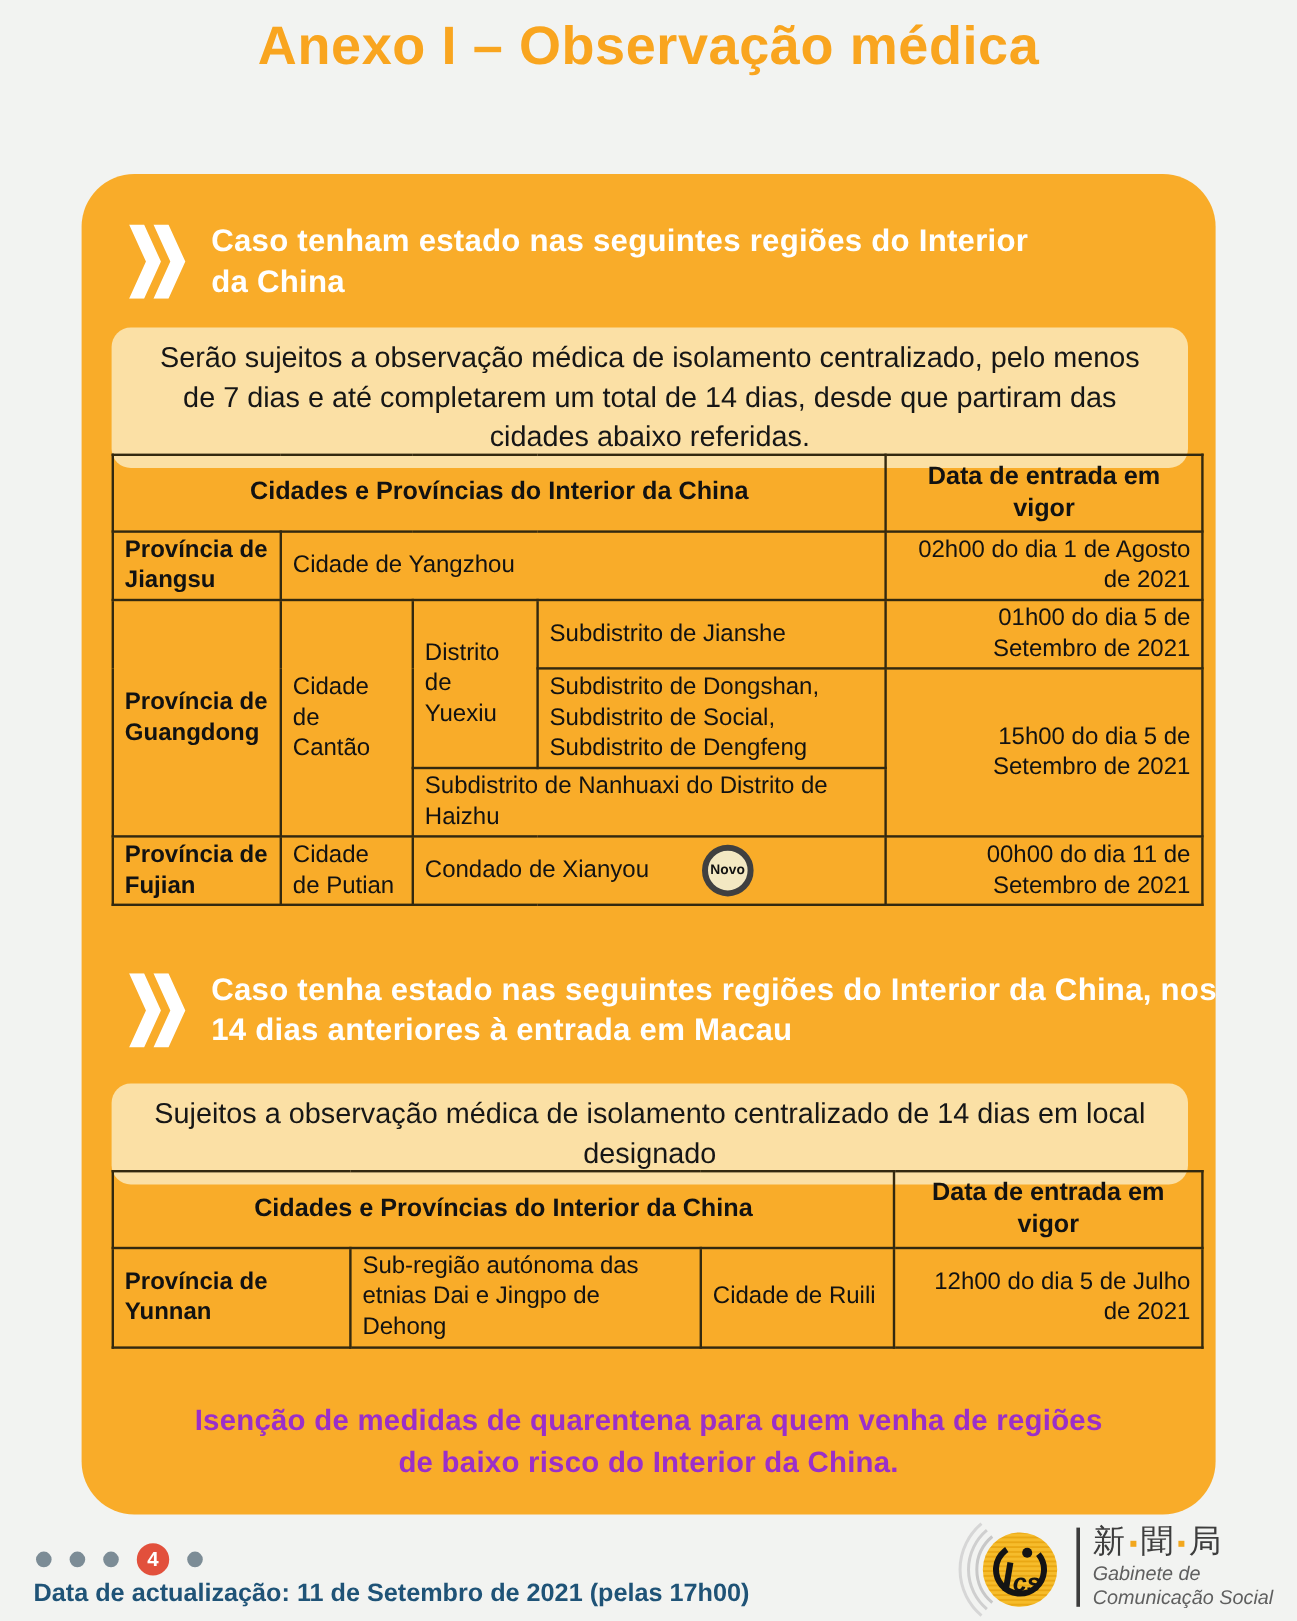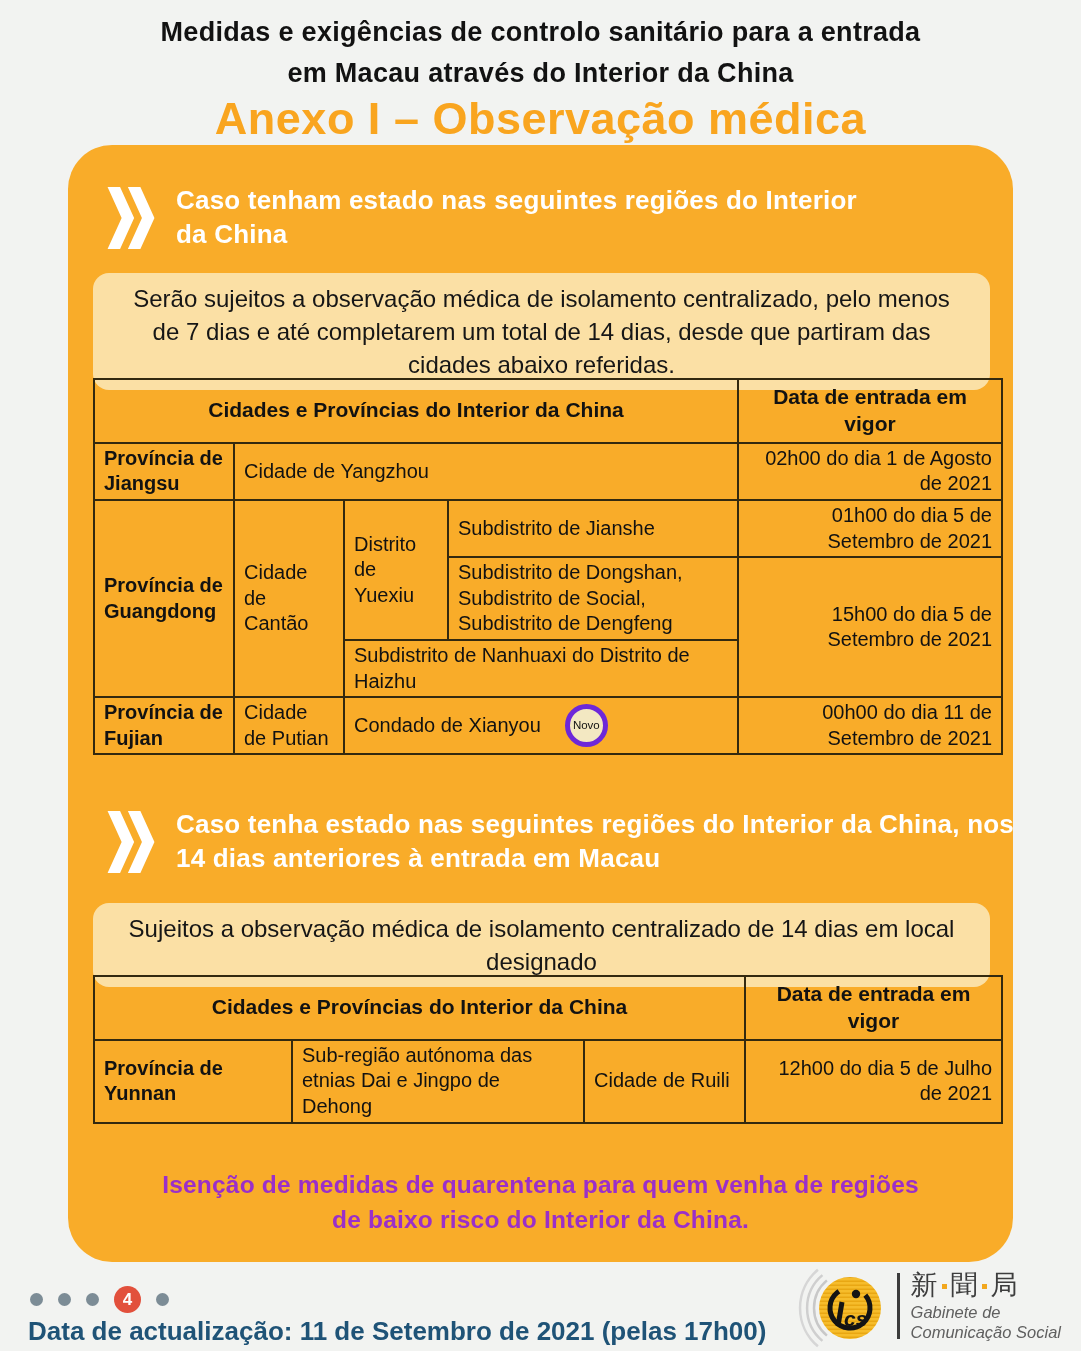--- a/index.html
+++ b/index.html
@@ -31,54 +31,50 @@
   
   .tbl { position:absolute; left:25px; width:910px; border-collapse:collapse; table-layout:fixed; }
   .tbl1 { top:233px; }
   .tbl2 { top:830px; }
   .tbl td { border:2px solid #33290f; padding:2px 9px; font-size:20px; color:#121212;
             vertical-align:middle; line-height:1.28; }
   .tbl .hdr td { font-weight:bold; text-align:center; font-size:21px; padding:4px 6px; }
   .province { color:#156B6B; font-weight:bold; }
   .date { text-align:right; font-size:17px; padding:2px 5px; }
   .xcell { display:flex; align-items:center; }
-  .novo { display:inline-flex; align-items:center; justify-content:center; margin-left:24px;
-          width:43px; height:43px; border-radius:50%; background:#F3E8C2; border:5px solid #6d28d9;
-          color:#111; font-size:11.5px; font-weight:normal; flex:0 0 auto; }
+  .novo { display:inline-flex; align-items:center; justify-content:center; margin-left:44px;
+          width:43px; height:43px; border-radius:50%; background:#F3E8C2; border:5px solid #404040;
+          color:#111; font-size:11.5px; font-weight:bold; flex:0 0 auto; }
 
   .exempt { position:absolute; top:1023px; left:0; width:100%; text-align:center; }
   .exempt-inner { display:inline-block; max-width:780px; color:#9B2FC9; font-size:24.5px;
                   font-weight:600; line-height:1.42; letter-spacing:.2px; }
 
   
   .dots { position:absolute; left:30px; top:1286px; display:flex; align-items:center; gap:15px; }
   .dot { width:13px; height:13px; border-radius:50%; background:#7C8C96; }
   .dot-active { width:27px; height:27px; border-radius:50%; background:#E2503C; color:#fff;
                 display:flex; align-items:center; justify-content:center;
                 font-size:17px; font-weight:bold; }
-  .update { position:absolute; left:28px; top:1316px; color:#1F5377; font-size:26px; font-weight:bold; }
+  .update { position:absolute; left:28px; top:1316px; color:#1F5377; font-size:21px; font-weight:bold; }
 
   .logo { position:absolute; right:20px; top:1262px; height:88px; display:flex; align-items:center; gap:11px; }
   .logo-divider { width:3px; height:66px; background:#3c3c3c; }
   .logo-text { display:flex; flex-direction:column; justify-content:center; }
   .logo-cn { display:flex; align-items:center; color:#3d3d3d; font-size:27px; line-height:1.1;
              font-family:"DejaVu Sans","Liberation Sans",sans-serif; }
   .cn-dot { width:5px; height:5px; background:#F2A71D; margin:4px 4px 0 4px; }
   .logo-pt { font-style:italic; color:#5f5f5f; font-size:16.5px; line-height:1.22; margin-top:2px; }
 </style>
 </head>
 <body>
 
 <div class="page">
 
   <div class="header">
-    <div class="title">
-      <span>Medidas e exigências de controlo sanitário para a entrada</span><br>
-      <span>em Macau através do Interior da China</span>
-    </div>
     <div class="subtitle">Anexo I – Observação médica</div>
   </div>
 
   <div class="card">
 
     <div class="section sec1">
       <svg class="chev" width="50" height="62" viewBox="0 0 64 62" preserveAspectRatio="none">
         <path d="M2 0 H18 L36 31 L18 62 H2 L20 31 Z" fill="#ffffff"></path>
         <path d="M28 0 H44 L62 31 L44 62 H28 L46 31 Z" fill="#ffffff"></path>
       </svg>

